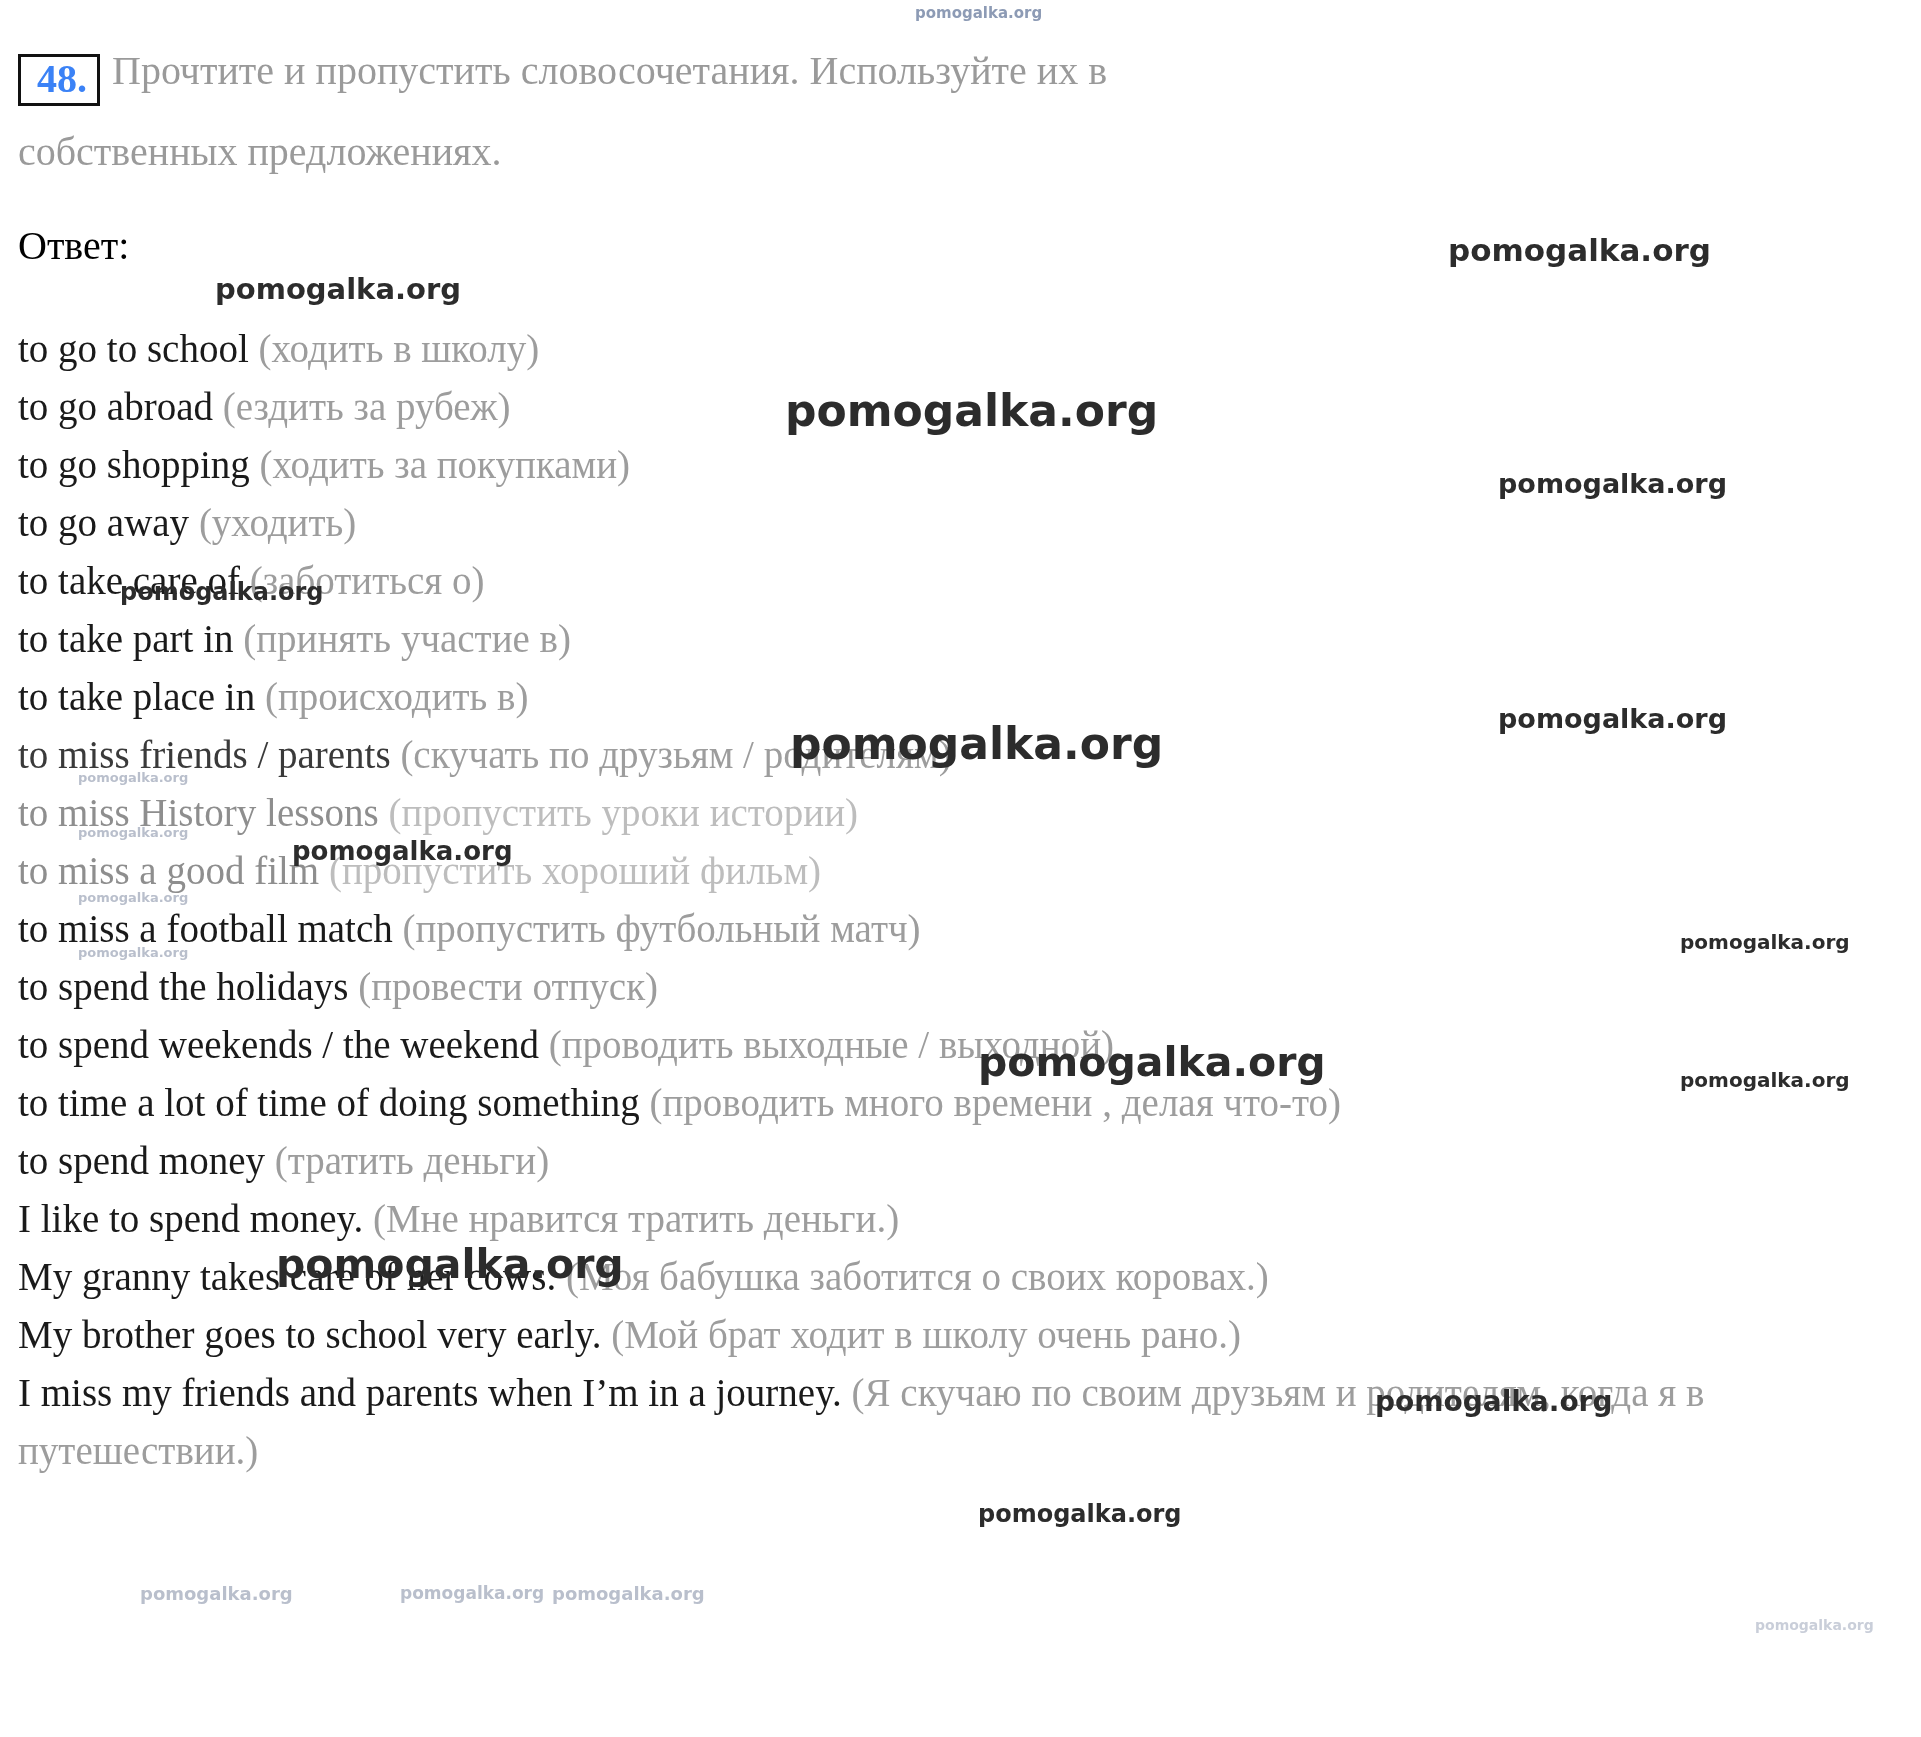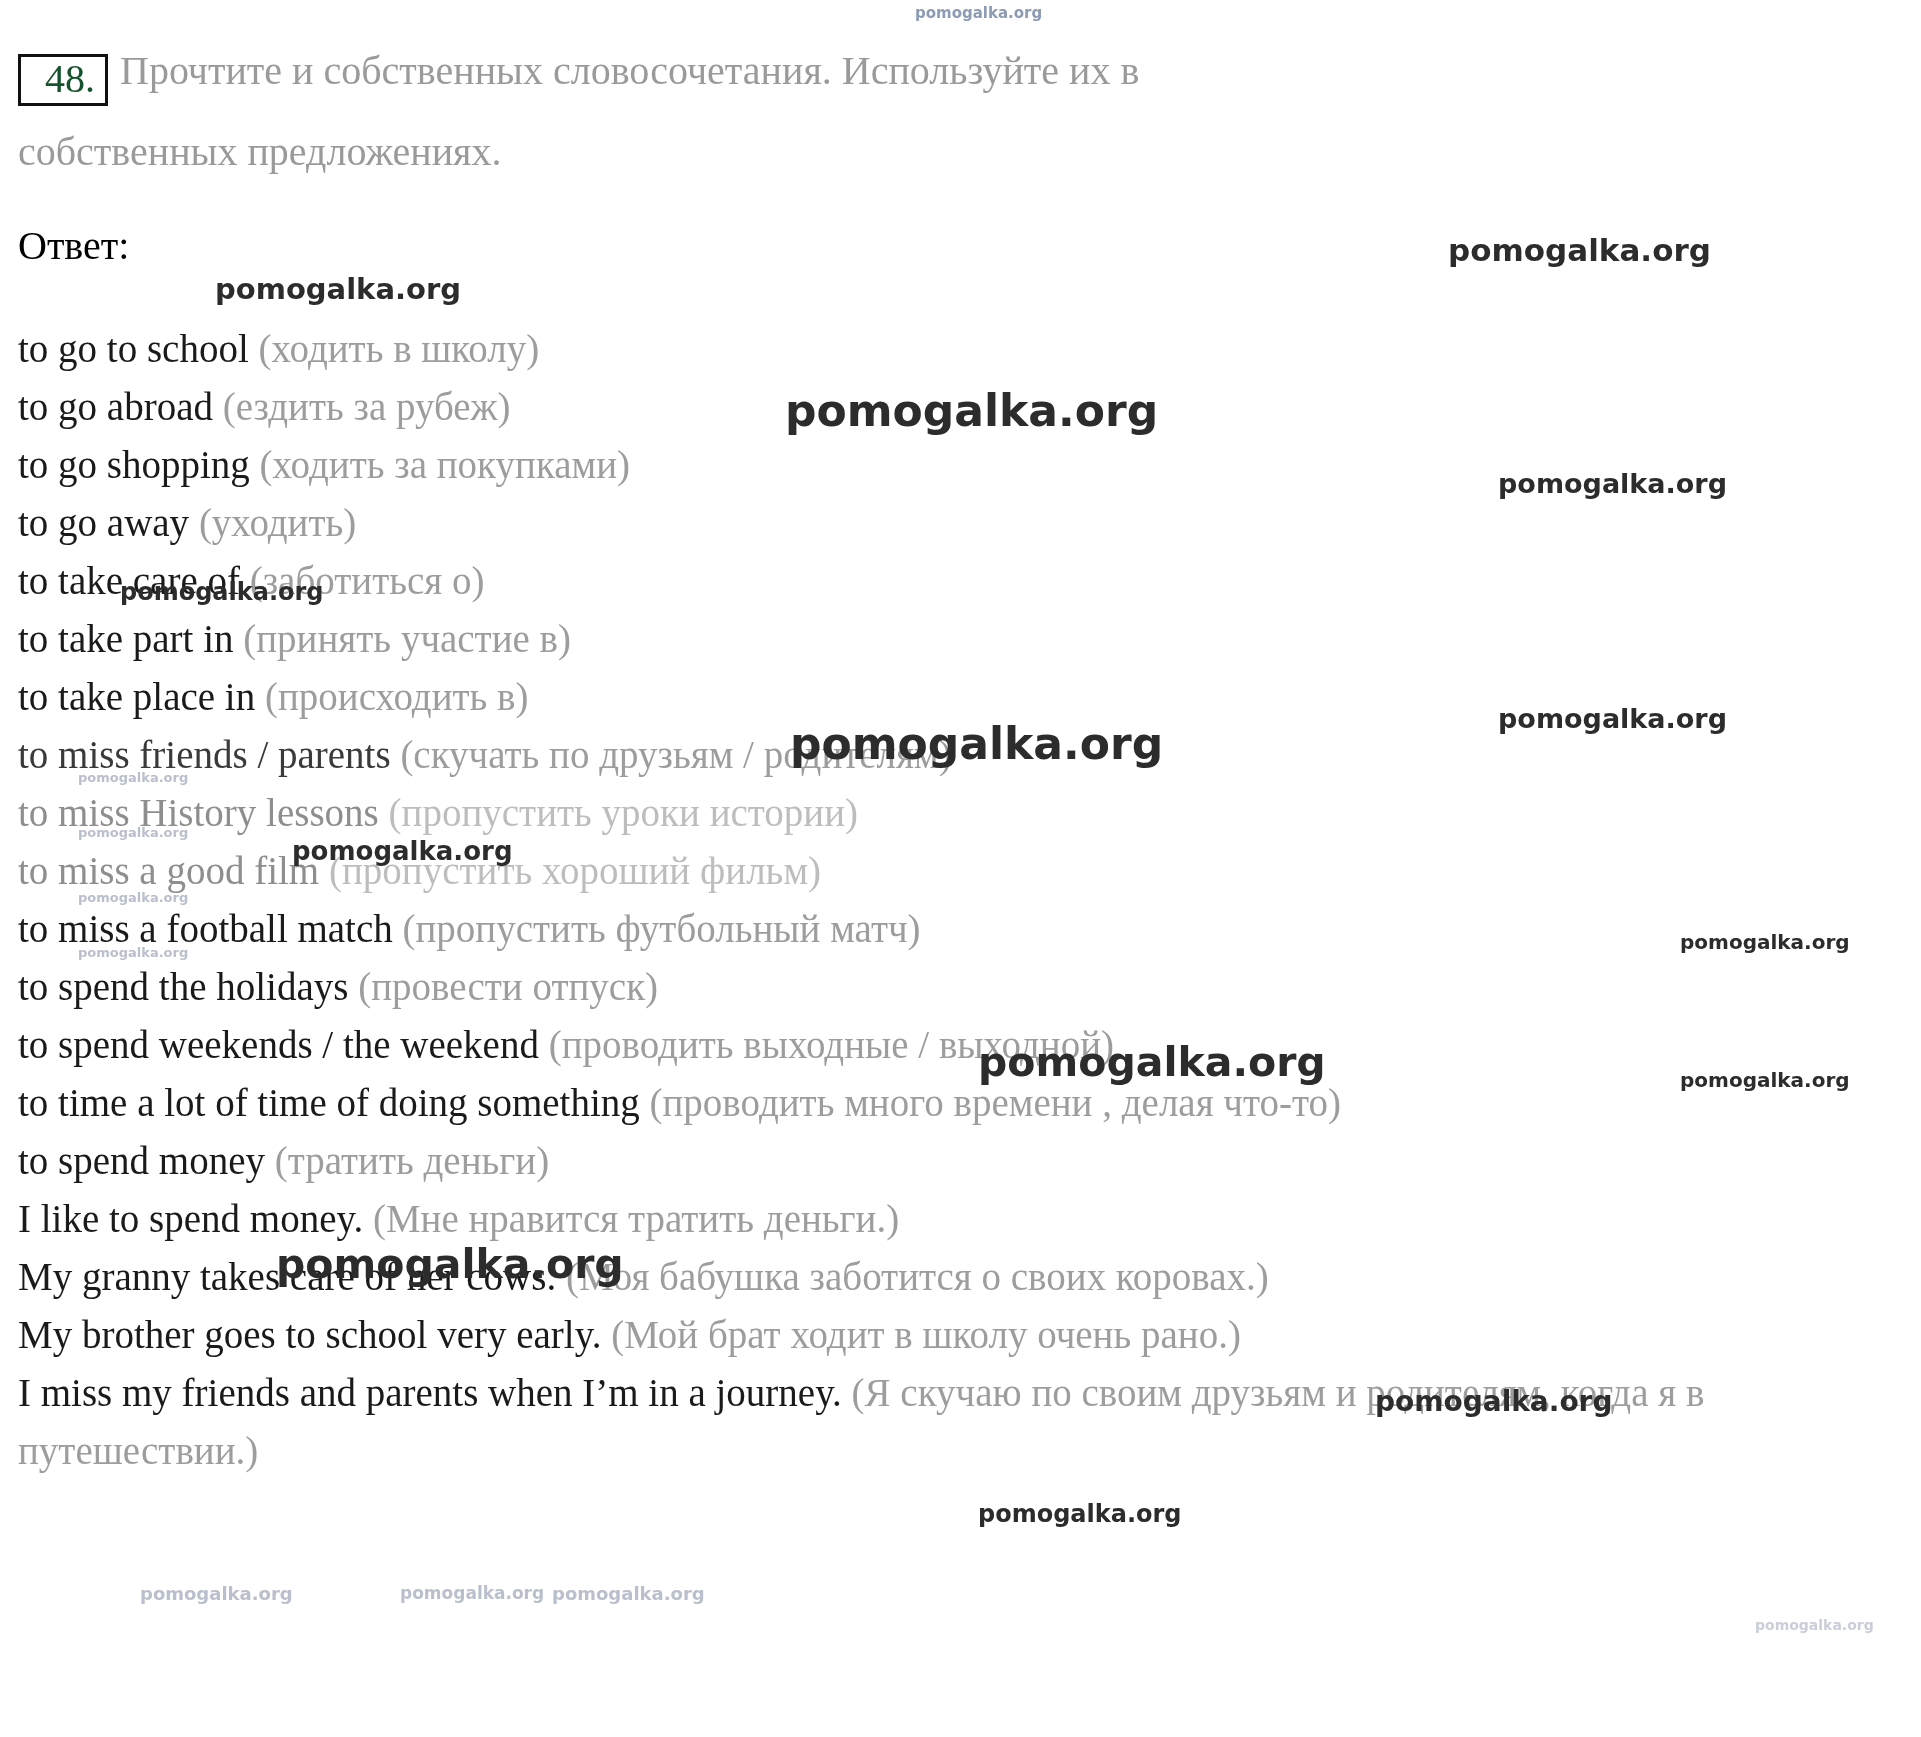--- a/index.html
+++ b/index.html
@@ -25,27 +25,27 @@
   
   .task-header {
     position: absolute;
     left: 18px;
     top: 42px;
     width: 1600px;
   }
   .task-num {
     display: inline-block;
     border: 3px solid #111;
-    padding: 2px 10px 4px 24px;
+    padding: 2px 10px 4px 16px;
     font-size: 40px;
-    font-weight: normal;
+    font-weight: bold;
     line-height: 1.0;
     vertical-align: middle;
     margin-right: 12px;
-    color: #14532d;
+    color: #3b82f6;
   }
   .task-text {
     display: inline;
     font-size: 40px;
     color: #9a9a9a;
     line-height: 1.45;
   }
   .task-line2 {
     position: absolute;
     left: 18px;
@@ -97,21 +97,21 @@
   .wm-blue { color: #8d9bb5; }
   .wm-light { color: #b9bfcc; }
   .wm-faint { color: #c9ced9; }
 </style>
 </head>
 <body>
 
 <div class="page">
 
   <div class="task-header">
-    <span class="task-num">48.</span><span class="task-text">Прочтите и собственных словосочетания. Используйте их в</span>
+    <span class="task-num">48.</span><span class="task-text">Прочтите и пропустить словосочетания. Используйте их в</span>
   </div>
   <div class="task-line2">собственных предложениях.</div>
 
   <div class="answer-label">Ответ:</div>
 
   <div class="answers">
     <div class="ans-line"><span class="en">to go to school </span><span class="ru">(ходить в школу)</span></div>
     <div class="ans-line"><span class="en">to go abroad  </span><span class="ru">(ездить за рубеж)</span></div>
     <div class="ans-line"><span class="en">to go shopping </span><span class="ru">(ходить за покупками)</span></div>
     <div class="ans-line"><span class="en">to go away </span><span class="ru">(уходить)</span></div>

